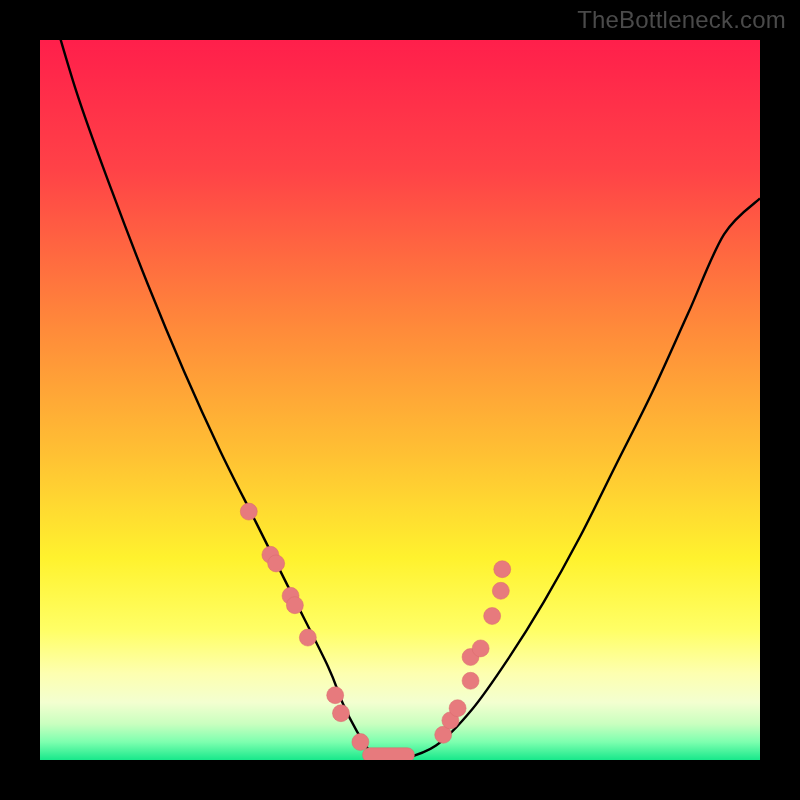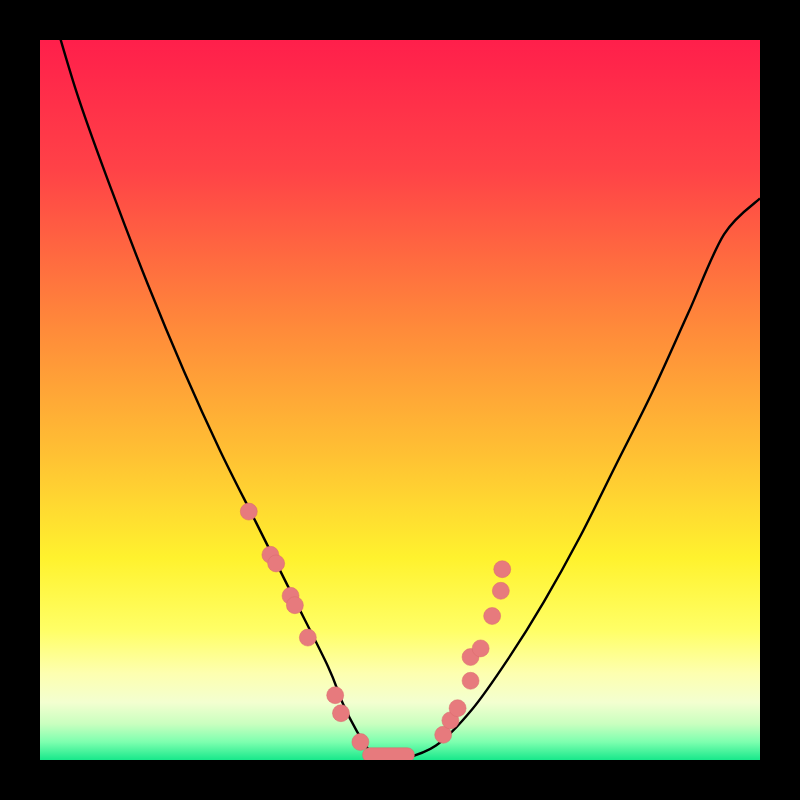--- a/index.html
+++ b/index.html
@@ -34,20 +34,21 @@
     font-size: 24px;
     letter-spacing: 0.2px;
     font-weight: 500;
   }
   svg { display:block; }
 </style>
 </head>
 <body>
 
 <div class="frame">
+  <div class="watermark">TheBottleneck.com</div>
   <div class="plot">
     <svg id="chart-svg" width="720" height="720" viewBox="0 0 720 720" preserveAspectRatio="none">
       <defs>
         <linearGradient id="bg-grad" x1="0" y1="0" x2="0" y2="1">
             <stop offset="0%" stop-color="#ff1f4b"></stop>
             <stop offset="18%" stop-color="#ff4247"></stop>
             <stop offset="40%" stop-color="#ff8a3a"></stop>
             <stop offset="57.99999999999999%" stop-color="#ffc233"></stop>
             <stop offset="72%" stop-color="#fff22e"></stop>
             <stop offset="82%" stop-color="#ffff66"></stop>

